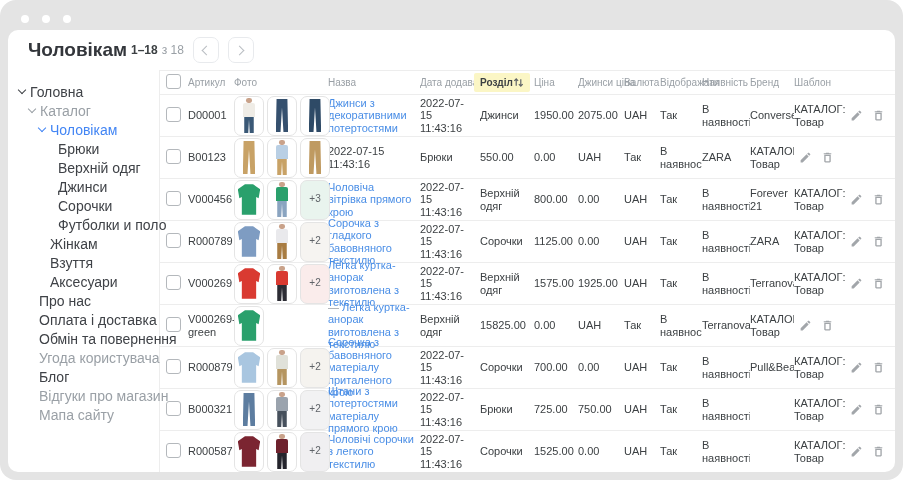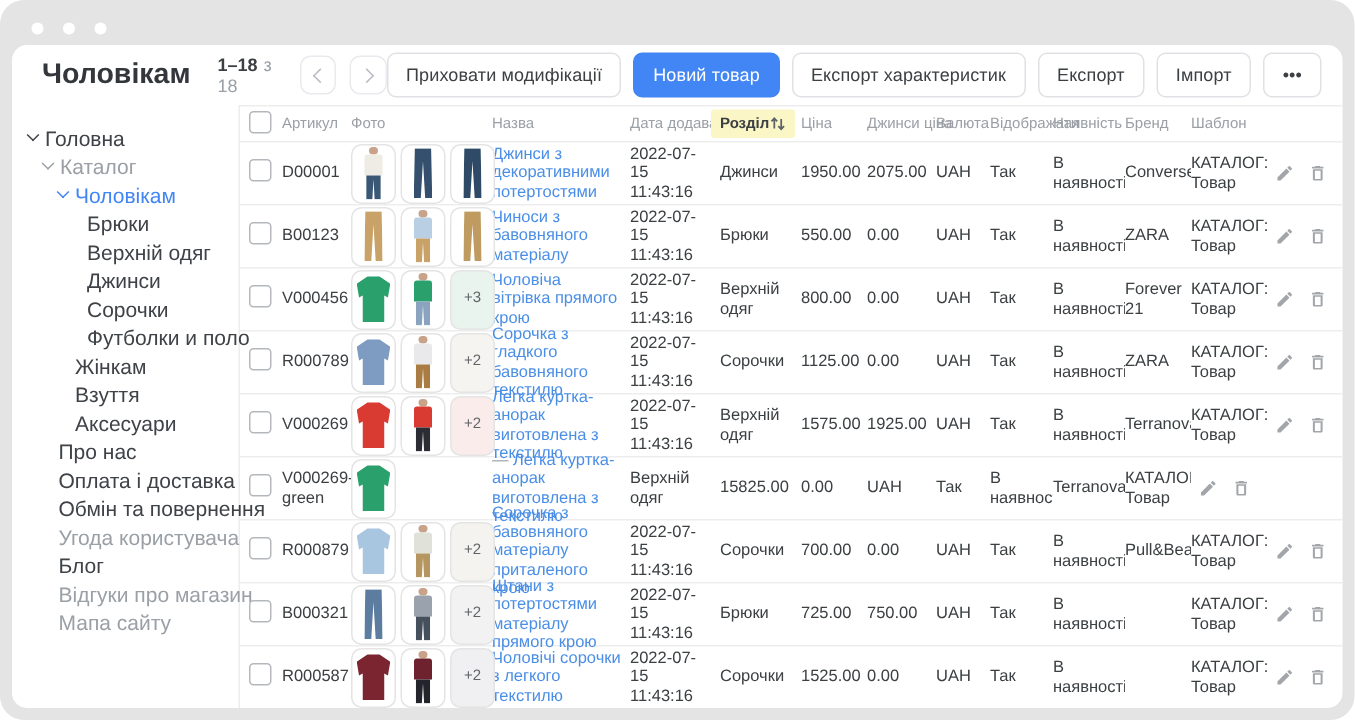--- a/index.html
+++ b/index.html
@@ -6,21 +6,21 @@
   body{width:903px;height:480px;overflow:hidden;background:#fff;
        font-family:"Liberation Sans","DejaVu Sans",sans-serif;-webkit-font-smoothing:antialiased}
   .frame{position:absolute;inset:0;background:#e4e4e4;border-radius:16px}
   .dots{position:absolute;top:15px;left:21px;display:flex;gap:13px}
   .dot{width:8px;height:8px;border-radius:50%;background:#fff}
   .window{position:absolute;left:8px;right:8px;top:30px;bottom:8px;background:#fff;border-radius:10px;overflow:hidden}
 
   
   .hdr{height:40px;display:flex;align-items:center;padding:0 14px 0 20px}
   .title{font-size:19px;font-weight:700;color:#33363b;margin:0}
-  .pag{margin-left:18px;font-size:12px}
+  .pag{margin-left:4px;font-size:12px}
   .pag .range{font-weight:700;color:#3c4043}
   .pag .of{color:#9aa0a6;margin-left:4px}
   .navbtn{width:26px;height:26px;border:1px solid #e8eaed;border-radius:7px;background:#fff;
           display:inline-flex;align-items:center;justify-content:center;margin-left:9px;cursor:pointer}
   .navbtn .chev{border-color:#b9bdc2;top:0}
   .chev{display:inline-block;width:6px;height:6px;border-right:1.5px solid currentColor;border-bottom:1.5px solid currentColor}
   .chev.down{transform:rotate(45deg);position:relative;top:-2px}
   .chev.left{transform:rotate(135deg);margin-left:2px}
   .chev.right{transform:rotate(-45deg);margin-right:2px}
   .toolbar{margin-left:auto;display:flex;gap:8px}
@@ -92,28 +92,20 @@
       <h1 class="title">Чоловікам</h1>
       <div class="pag">
         <span class="range">1–18</span><span class="of">з 18</span>
       </div>
       <button class="navbtn">
           <i class="chev left"></i>
         </button>
       <button class="navbtn">
           <i class="chev right"></i>
         </button>
-      <div class="toolbar" id="toolbar">
-          <button class="tbtn">Приховати модифікації</button>
-          <button class="tbtn primary">Новий товар</button>
-          <button class="tbtn">Експорт характеристик</button>
-          <button class="tbtn">Експорт</button>
-          <button class="tbtn">Імпорт</button>
-          <button class="tbtn">•••</button>
-        </div>
     </div>
 
     <div class="content">
       <nav class="sidebar" id="sidebar">
           <div class="sitem l0 tone-dark">
             <i class="chev down"></i>
             <span>Головна</span>
           </div>
           <div class="sitem l1 tone-muted">
             <i class="chev down"></i>
@@ -245,21 +237,20 @@
                   <i class="shape person" style="color: rgb(185, 207, 228);">
                     <i class="hd"></i>
                     <i class="to" style="background: rgb(185, 207, 228);"></i>
                     <i class="lg" style="background: rgb(200, 162, 102);"></i>
                   </i>
                 </div>
                 <div class="thumb">
                   <i class="shape pants" style="color: rgb(191, 154, 97);"></i>
                 </div>
               </div>
-    <div class="cell"><a class="plink">Чиноси з бавовняного матеріалу</a></div>
     <div class="cell twoline">
                 <span>2022-07-15</span>
                 <span>11:43:16</span>
               </div>
     <div class="cell">Брюки</div>
     <div class="cell">550.00</div>
     <div class="cell">0.00</div>
     <div class="cell">UAH</div>
     <div class="cell">Так</div>
     <div class="cell">В наявності</div>

